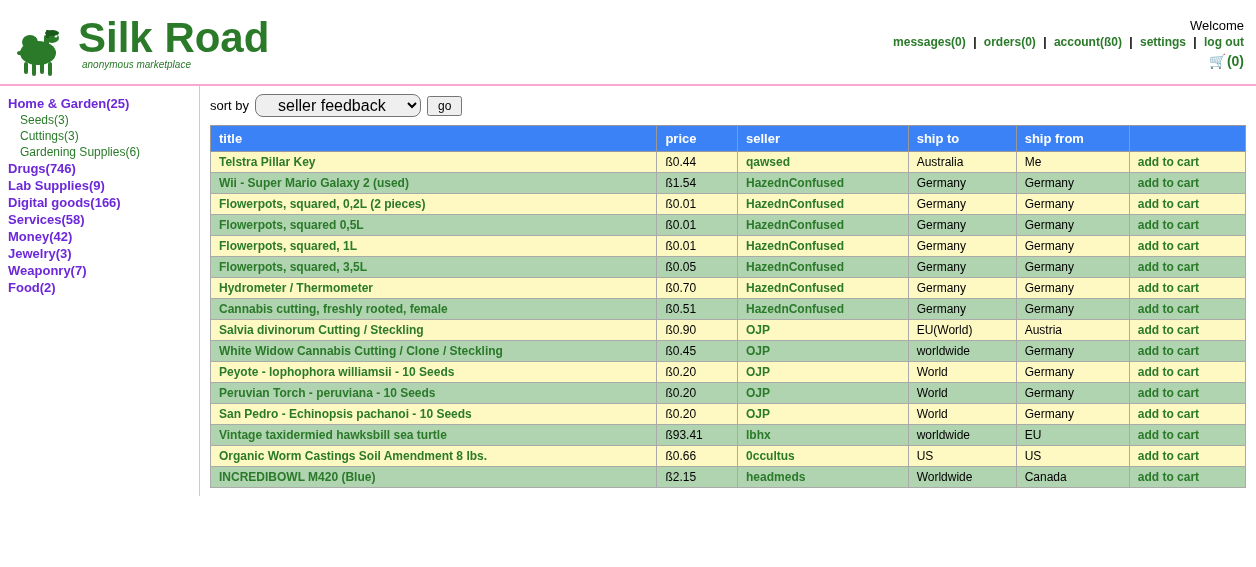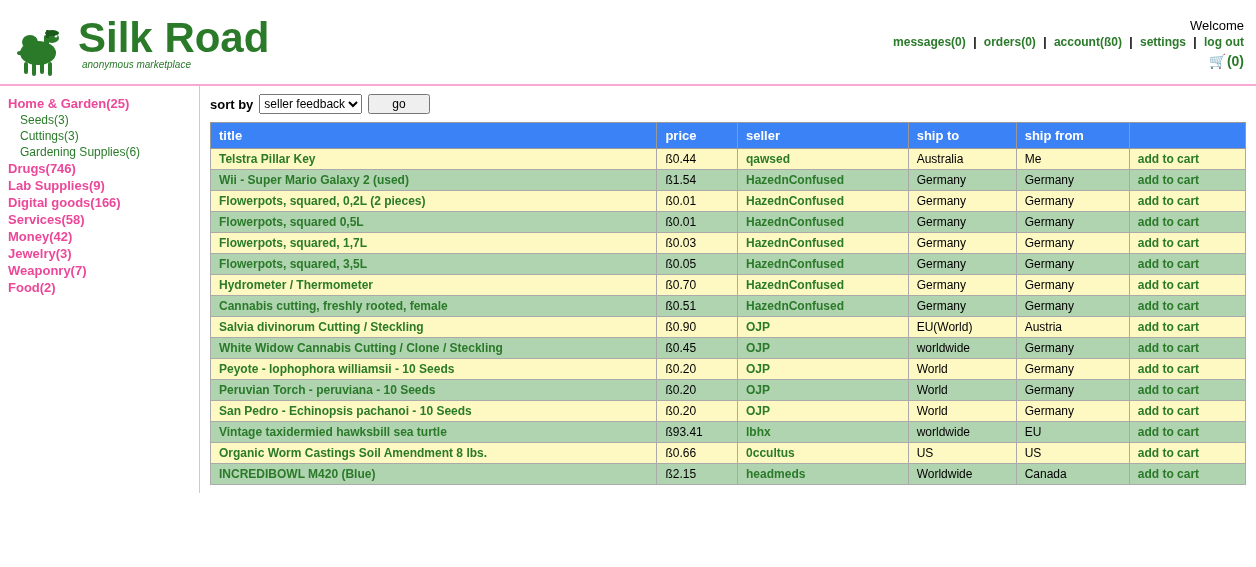--- a/index.html
+++ b/index.html
@@ -28,32 +28,32 @@
     
     #main { display: flex; }
 
     
     #sidebar {
       width: 200px;
       min-width: 200px;
       padding: 10px 8px;
       border-right: 1px solid #ccc;
     }
-    .cat-main { font-weight: bold; color: #ec4899; font-size: 13px; cursor: pointer; display: block; margin-bottom: 2px; }
+    .cat-main { font-weight: bold; color: #6d28d9; font-size: 13px; cursor: pointer; display: block; margin-bottom: 2px; }
     .cat-sub { color: #2a7a2a; font-size: 12px; display: block; margin-left: 12px; margin-bottom: 2px; cursor: pointer; }
     .cat-main.active { font-weight: bold; }
 
     
     #content { flex: 1; padding: 8px 10px; }
 
     
     #sort-bar { display: flex; align-items: center; gap: 6px; margin-bottom: 8px; font-size: 13px; }
-    #sort-bar label { font-weight: bold; }
-    #sort-select { font-size: 12px; padding: 1px 0; }
-    #sort-go { font-size: 12px; padding: 1px 22px; }
+    #sort-bar label { font-weight: normal; }
+    #sort-select { font-size: 16px; padding: 1px 18px; border-radius: 8px; }
+    #sort-go { font-size: 12px; padding: 1px 9px; }
 
     
     #products-table { width: 100%; border-collapse: collapse; border: 1px solid #999; }
     #products-table thead tr { background-color: #3b82f6; color: #fff; }
     #products-table thead th { padding: 5px 8px; text-align: left; font-weight: bold; font-size: 13px; border: 1px solid #999; }
     #products-table tbody tr { background-color: #fef9c3; border-bottom: 1px solid #999; }
     #products-table tbody tr:nth-child(even) { background-color: #b0d4b0; }
     #products-table tbody td { padding: 3px 8px; font-size: 12px; border: 1px solid #aaa; }
     .product-title { color: #2a7a2a; font-weight: bold; cursor: pointer; }
     .seller-name { color: #2a7a2a; font-weight: bold; cursor: pointer; }
@@ -184,22 +184,22 @@
           </tr>
           <tr>
             <td><span class="product-title">Flowerpots, squared 0,5L</span></td>
             <td class="price-cell">ß0.01</td>
             <td><span class="seller-name">HazednConfused</span></td>
             <td>Germany</td>
             <td>Germany</td>
             <td><button class="add-to-cart-btn">add to cart</button></td>
           </tr>
           <tr>
-            <td><span class="product-title">Flowerpots, squared, 1,7L</span></td>
-            <td class="price-cell">ß0.03</td>
+            <td><span class="product-title">Flowerpots, squared, 1L</span></td>
+            <td class="price-cell">ß0.01</td>
             <td><span class="seller-name">HazednConfused</span></td>
             <td>Germany</td>
             <td>Germany</td>
             <td><button class="add-to-cart-btn">add to cart</button></td>
           </tr>
           <tr>
             <td><span class="product-title">Flowerpots, squared, 3,5L</span></td>
             <td class="price-cell">ß0.05</td>
             <td><span class="seller-name">HazednConfused</span></td>
             <td>Germany</td>

